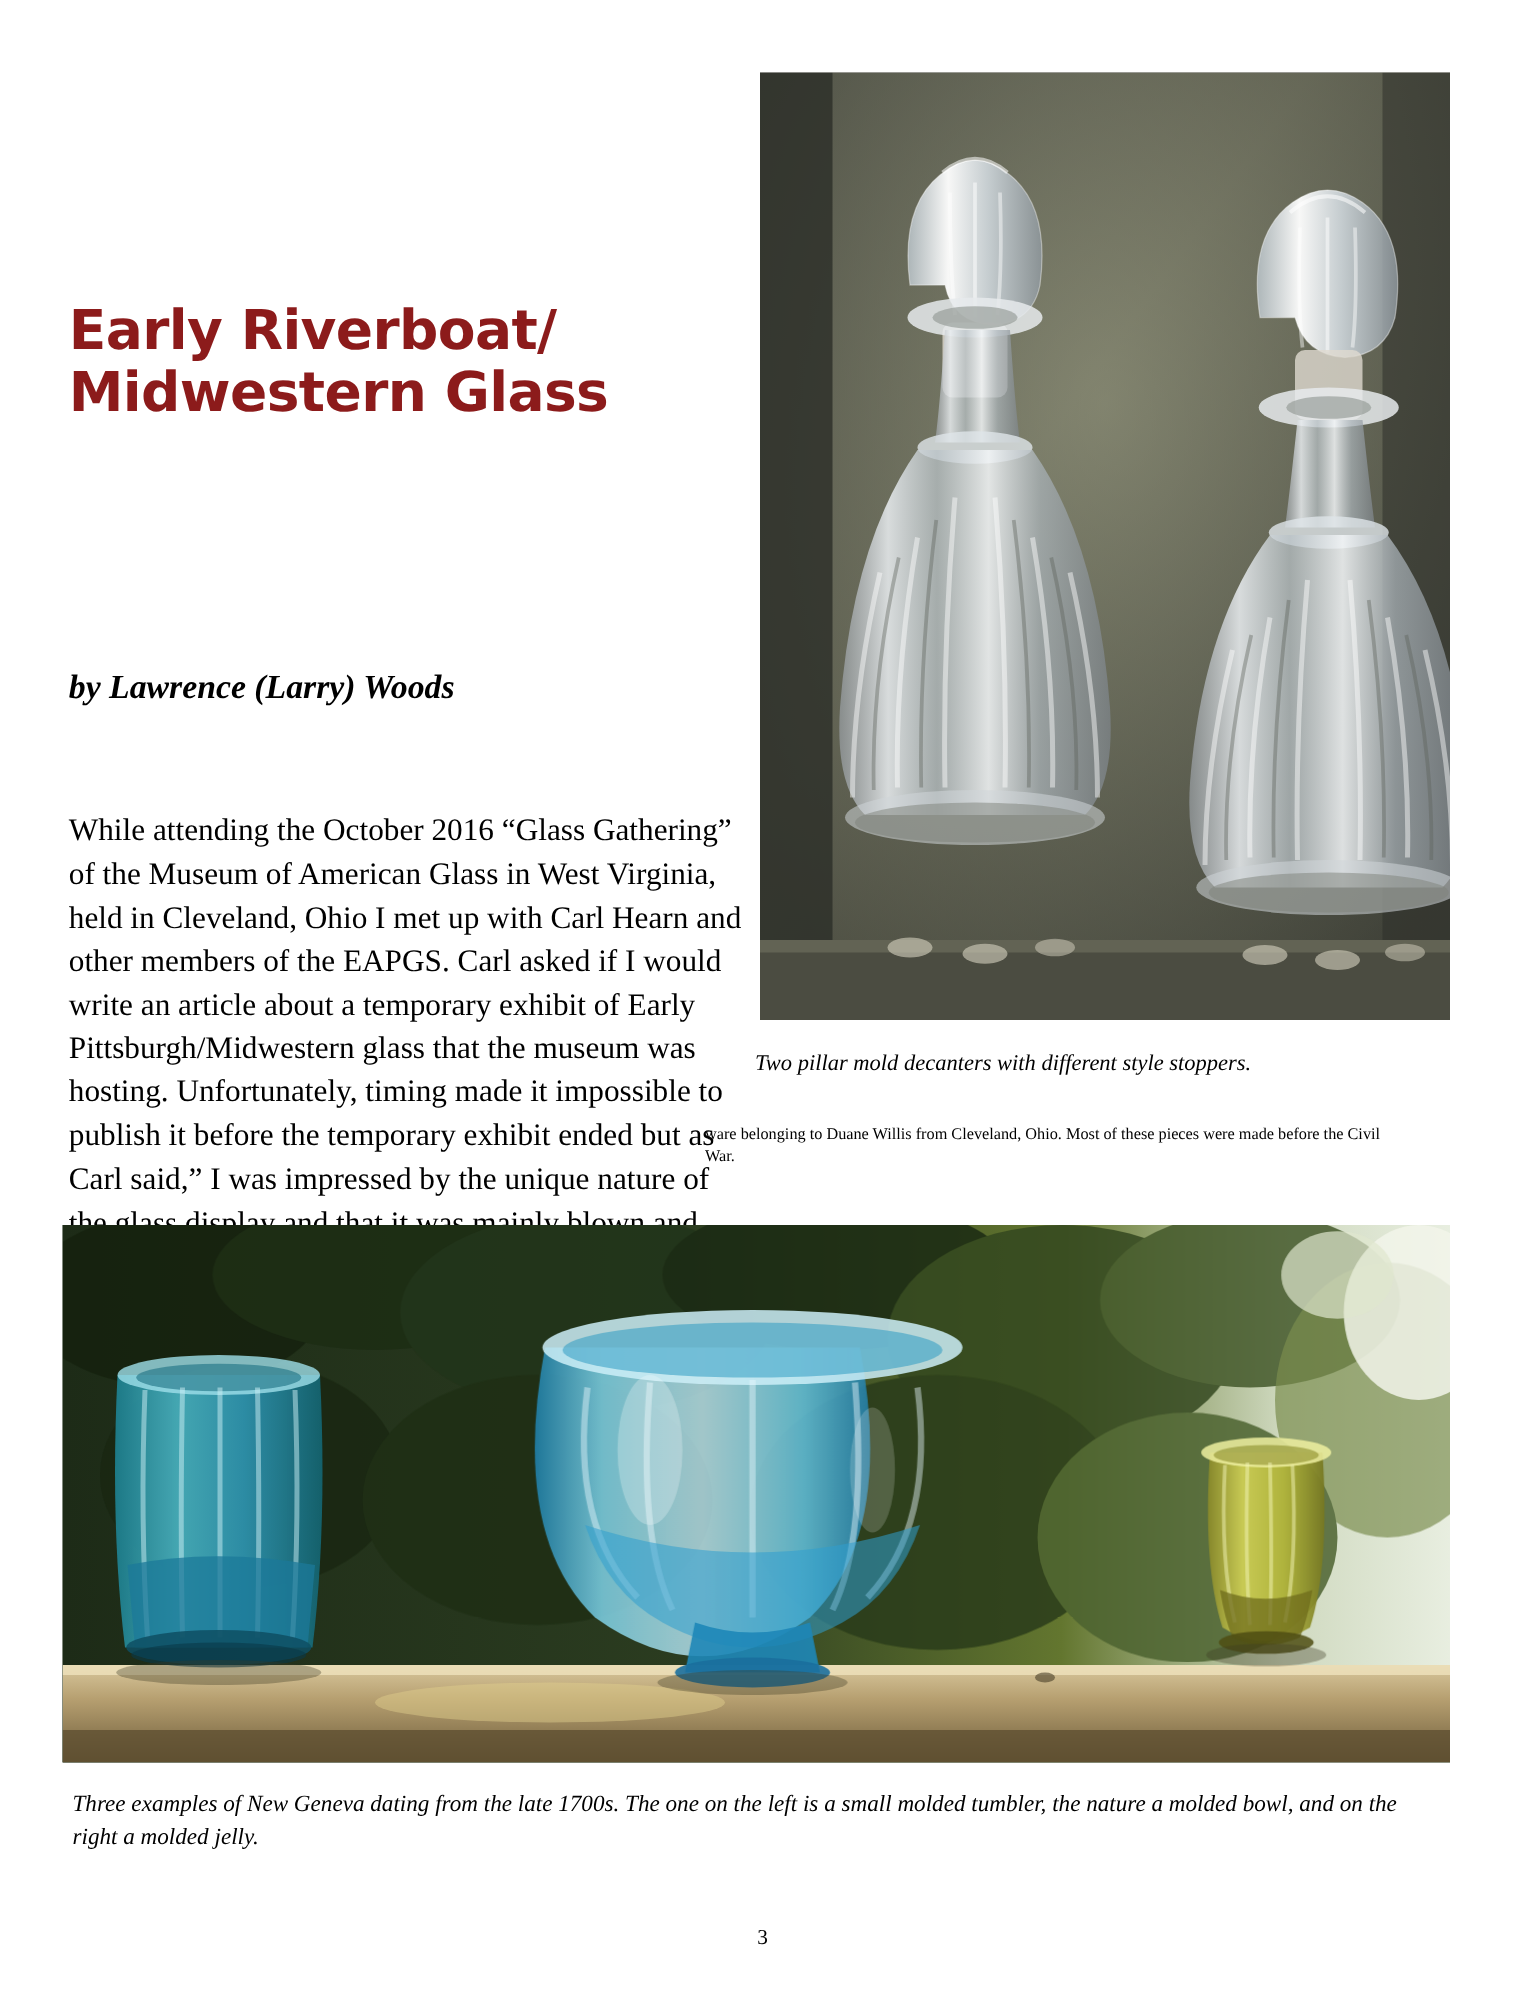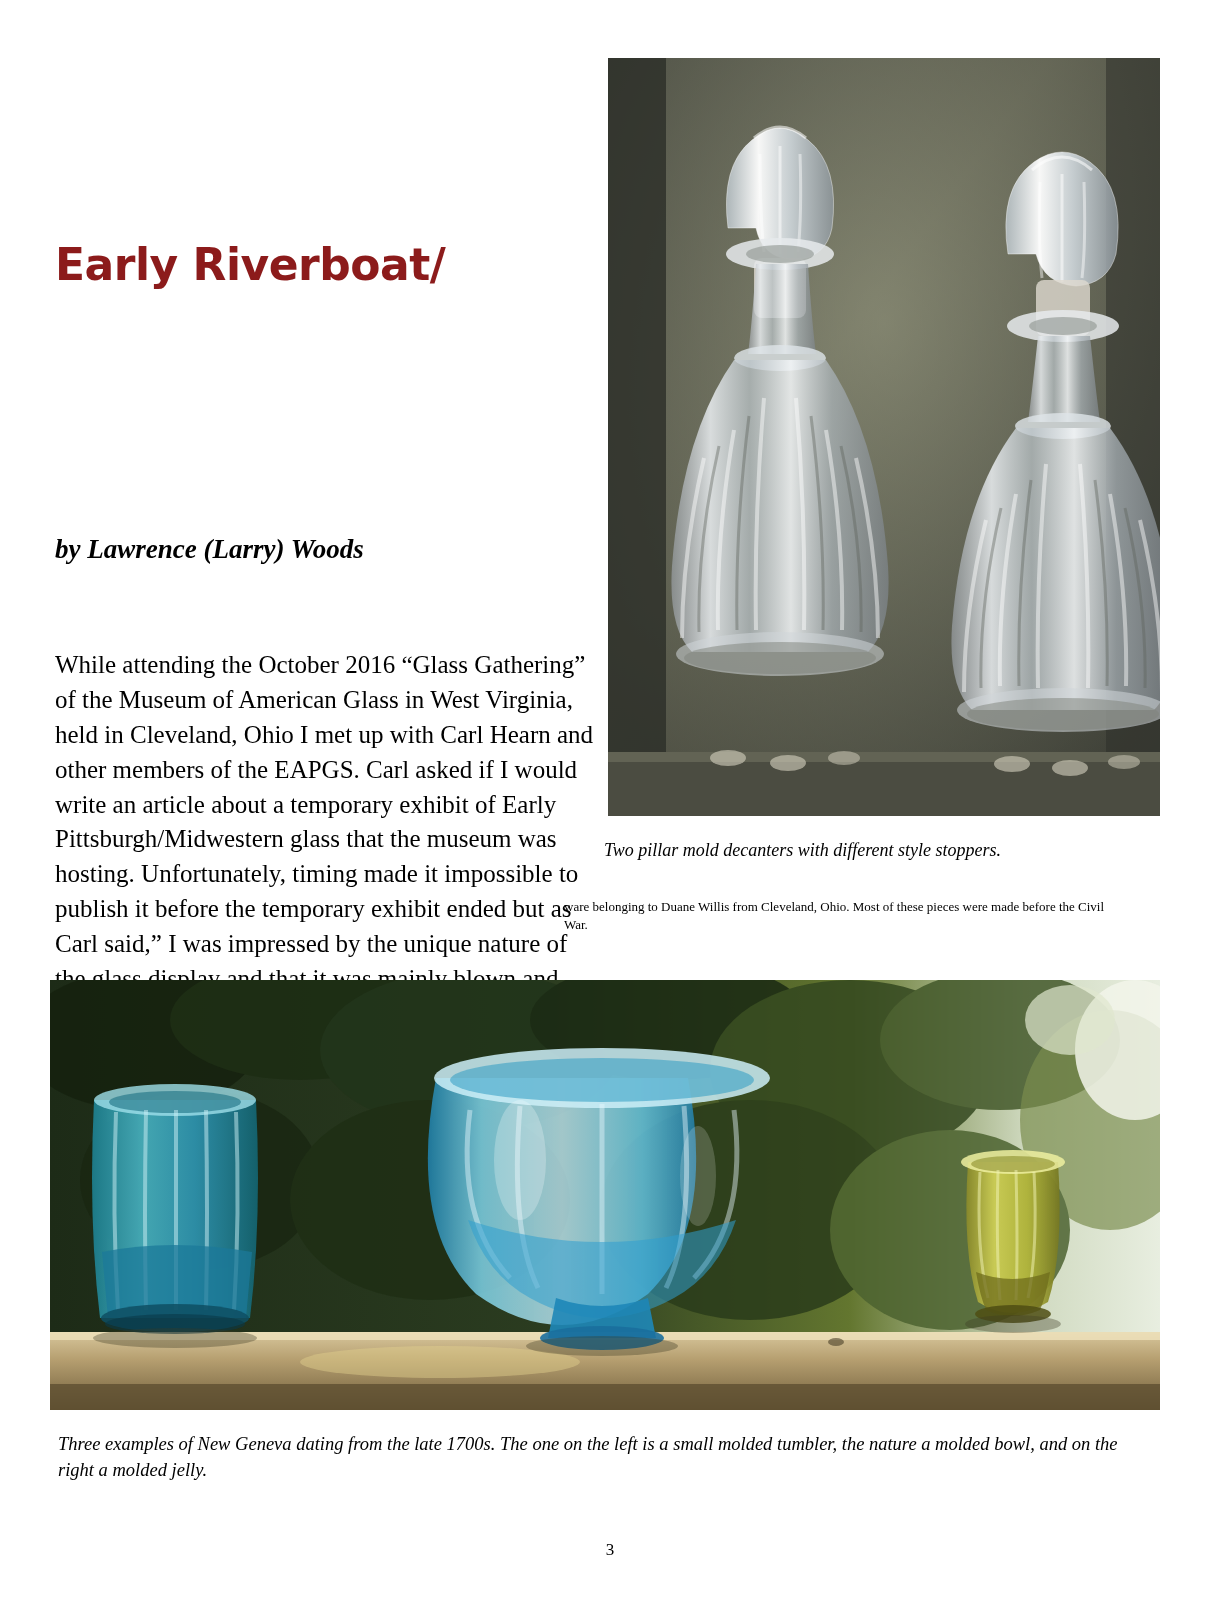--- a/index.html
+++ b/index.html
@@ -112,20 +112,21 @@
   }
 
   
   svg { display: block; }
 </style>
 </head>
 <body>
 
 <div class="title-block">
   <div class="title-line">Early Riverboat/</div>
+  <div class="title-line">Midwestern Glass</div>
 </div>
 
 <div class="byline">by Lawrence (Larry) Woods</div>
 
 <div class="col-left">While attending the October 2016 “Glass Gathering” of the Museum of American Glass in West Virginia, held in Cleveland, Ohio I met up with Carl Hearn and other members of the EAPGS.  Carl asked if I would write an article about a temporary exhibit of Early Pittsburgh/Midwestern glass that the museum was hosting.  Unfortunately, timing made it impossible to publish it before the temporary exhibit ended but as Carl said,” I was impressed by the unique nature of the glass display and that it was mainly blown and not pressed”.   In this article I’m happy to share some insight and photographs of just some of the pieces.  The temporary exhibit contained over 200 pieces of early free blown and mold blown hollow-ware, as well as some pressed</div>
 <div class="col-right-bottom">ware belonging to Duane Willis from Cleveland, Ohio.  Most of these pieces were made before the Civil War.</div>
 
 <div class="fig1">
   <svg width="552" height="758" viewBox="0 0 552 758" aria-hidden="true">
     <defs>

